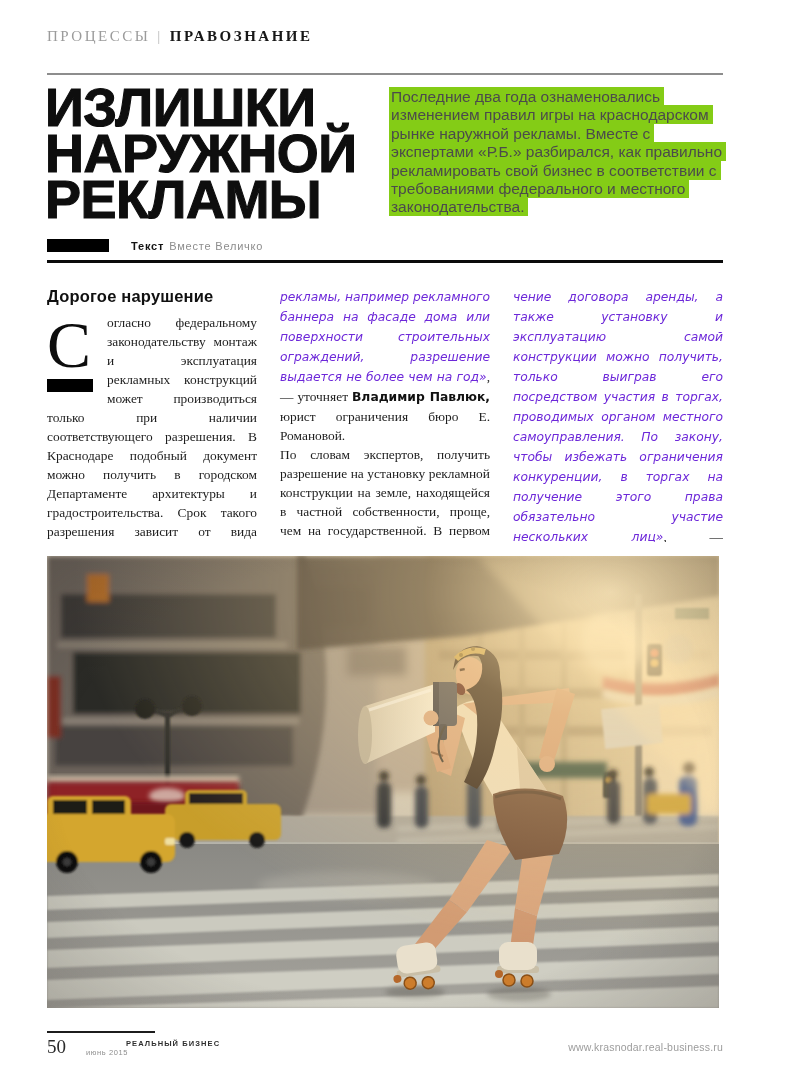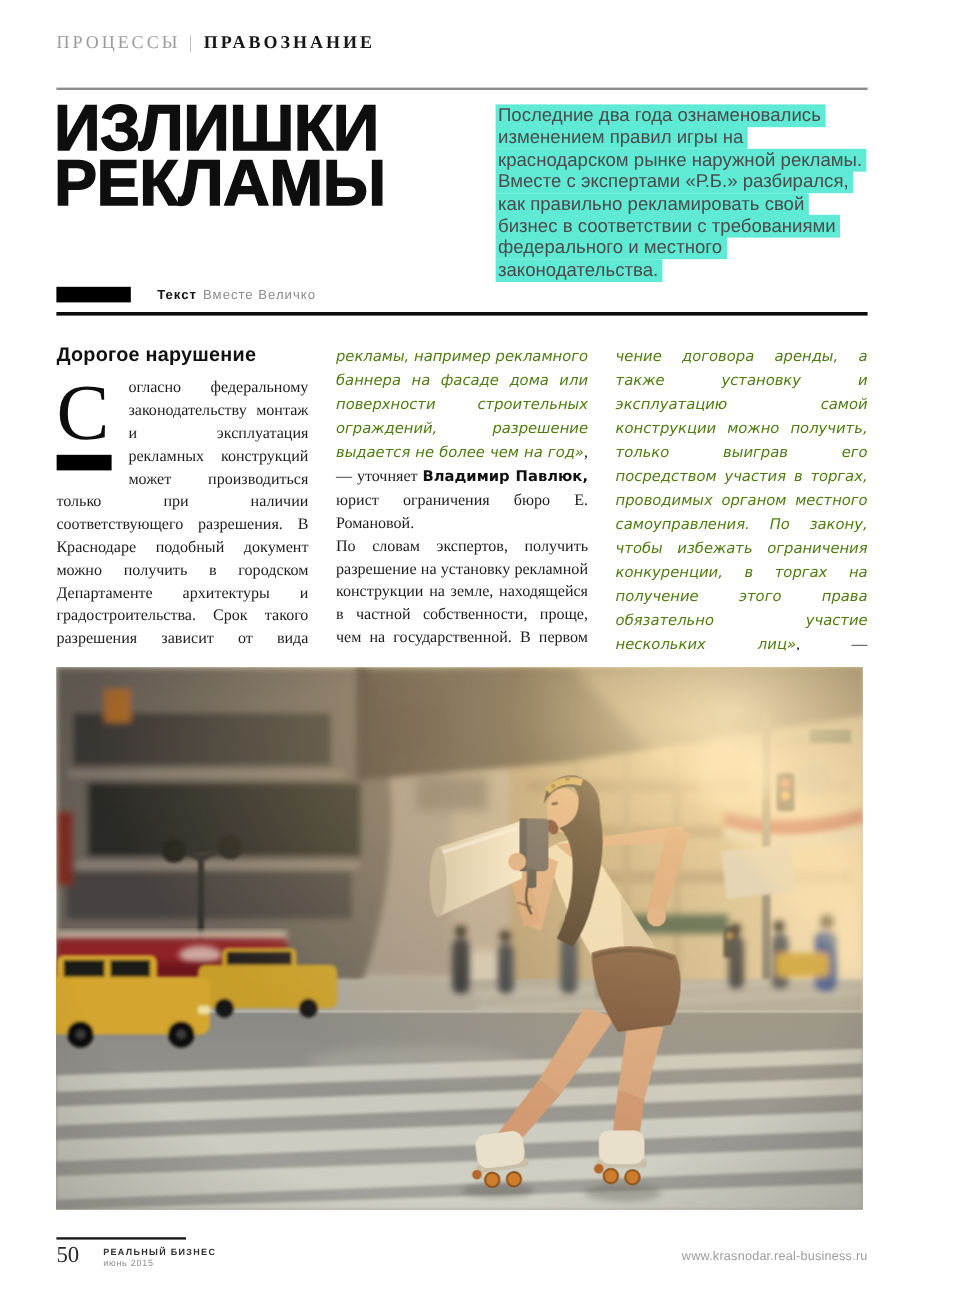--- a/index.html
+++ b/index.html
@@ -16,69 +16,70 @@
 
   
   .title{position:absolute;left:45px;top:84px;width:340px;
          font-family:"Liberation Sans",sans-serif;font-weight:bold;
          font-size:54px;line-height:46px;letter-spacing:-0.5px;color:#0e0e0e;
          -webkit-text-stroke:1.1px #0e0e0e;}
 
   
   .lede{position:absolute;left:389px;top:88px;width:335px;
         font-size:15.5px;line-height:18.4px;color:#4b4b4b;}
-  .lede .hl{background:#5eead4;padding:1px 4px 1px 2px;
-            -webkit-box-decoration-break:clone;box-decoration-break:clone;margin-left:24px;}
+  .lede .hl{background:#84cc16;padding:1px 4px 1px 2px;
+            -webkit-box-decoration-break:clone;box-decoration-break:clone;}
 
   
   .byline{position:absolute;left:47px;top:238px;height:15px;display:flex;align-items:center;}
   .byline-bar{width:62px;height:13px;background:#000;margin-right:22px;}
   .byline .lbl{font-size:11px;font-weight:bold;color:#141414;letter-spacing:0.8px;margin-right:5px;}
   .byline .auth{font-size:11px;color:#8d8d8d;letter-spacing:0.8px;}
   .rule-heavy{position:absolute;left:47px;top:260px;width:676px;height:3px;background:#0b0b0b;}
 
   
   .article{position:absolute;left:47px;top:287px;width:676px;height:255px;
            display:flex;gap:23px;overflow:hidden;}
   .col{width:210px;text-align:justify;font-family:"Liberation Serif",serif;
        font-size:13.4px;line-height:19px;color:#1d1d1d;}
   .col p{margin:0;}
   .heading{font-family:"Liberation Sans",sans-serif;font-weight:bold;font-size:16.5px;
            color:#101010;margin:0 0 7px 0;letter-spacing:0.2px;text-align:left;}
   .dropcap-wrap{float:left;width:52px;margin:5px 8px 2px 0;}
   .dropcap{font-family:"Liberation Serif",serif;font-size:66px;line-height:54px;color:#0d0d0d;}
   .dropcap-bar{width:46px;height:13px;background:#000;margin-top:7px;}
   .run.serif{font-family:"Liberation Serif",serif;}
-  .run.quote{font-family:"DejaVu Sans",sans-serif;font-style:italic;font-size:12.3px;color:#4d7c0f;}
+  .run.quote{font-family:"DejaVu Sans",sans-serif;font-style:italic;font-size:12.3px;color:#6d28d9;}
   .run.bold{font-family:"DejaVu Sans",sans-serif;font-weight:bold;font-size:12.3px;color:#111;}
 
   
   .photo{position:absolute;left:47px;top:556px;width:672px;height:452px;overflow:hidden;
          background:#b9b2a6;}
   .photo svg{display:block;}
 
   
   .footer-rule{position:absolute;left:47px;top:1031px;width:108px;height:2px;background:#1c1c1c;}
   .footer-left{position:absolute;left:47px;top:1037px;display:flex;align-items:flex-start;}
   .page-num{font-family:"Liberation Serif",serif;font-size:19px;color:#2a2a2a;line-height:20px;}
   .mag-block{margin-left:20px;padding-top:2px;}
-  .mag-name{font-size:7.5px;font-weight:bold;letter-spacing:1.1px;color:#2e2e2e;line-height:9px;}
+  .mag-name{font-size:7.5px;font-weight:bold;letter-spacing:1.1px;color:#2e2e2e;line-height:9px;margin-left:40px;}
   .mag-issue{font-size:7.5px;letter-spacing:0.6px;color:#8e8e8e;line-height:9px;}
   .footer-site{position:absolute;right:77px;top:1041px;font-size:10.5px;color:#9c9c9c;letter-spacing:0.2px;}
 </style>
 </head>
 <body>
 
 <div class="kicker">
   <span class="section">ПРОЦЕССЫ</span><span class="sep">|</span><span class="rubric">ПРАВОЗНАНИЕ</span>
 </div>
 <div class="rule-top"></div>
 
 <div class="title">
   <div>ИЗЛИШКИ</div>
+  <div>НАРУЖНОЙ</div>
   <div>РЕКЛАМЫ</div>
 </div>
 
 <div class="lede">
   <span class="hl">Последние два года ознаменовались изменением правил игры на краснодарском рынке наружной рекламы. Вместе с экспертами «Р.Б.» разбирался, как правильно рекламировать свой бизнес в соответствии с требованиями федерального и местного законодательства.</span>
 </div>
 
 <div class="byline">
   <div class="byline-bar"></div>
   <span class="lbl">Текст</span>

